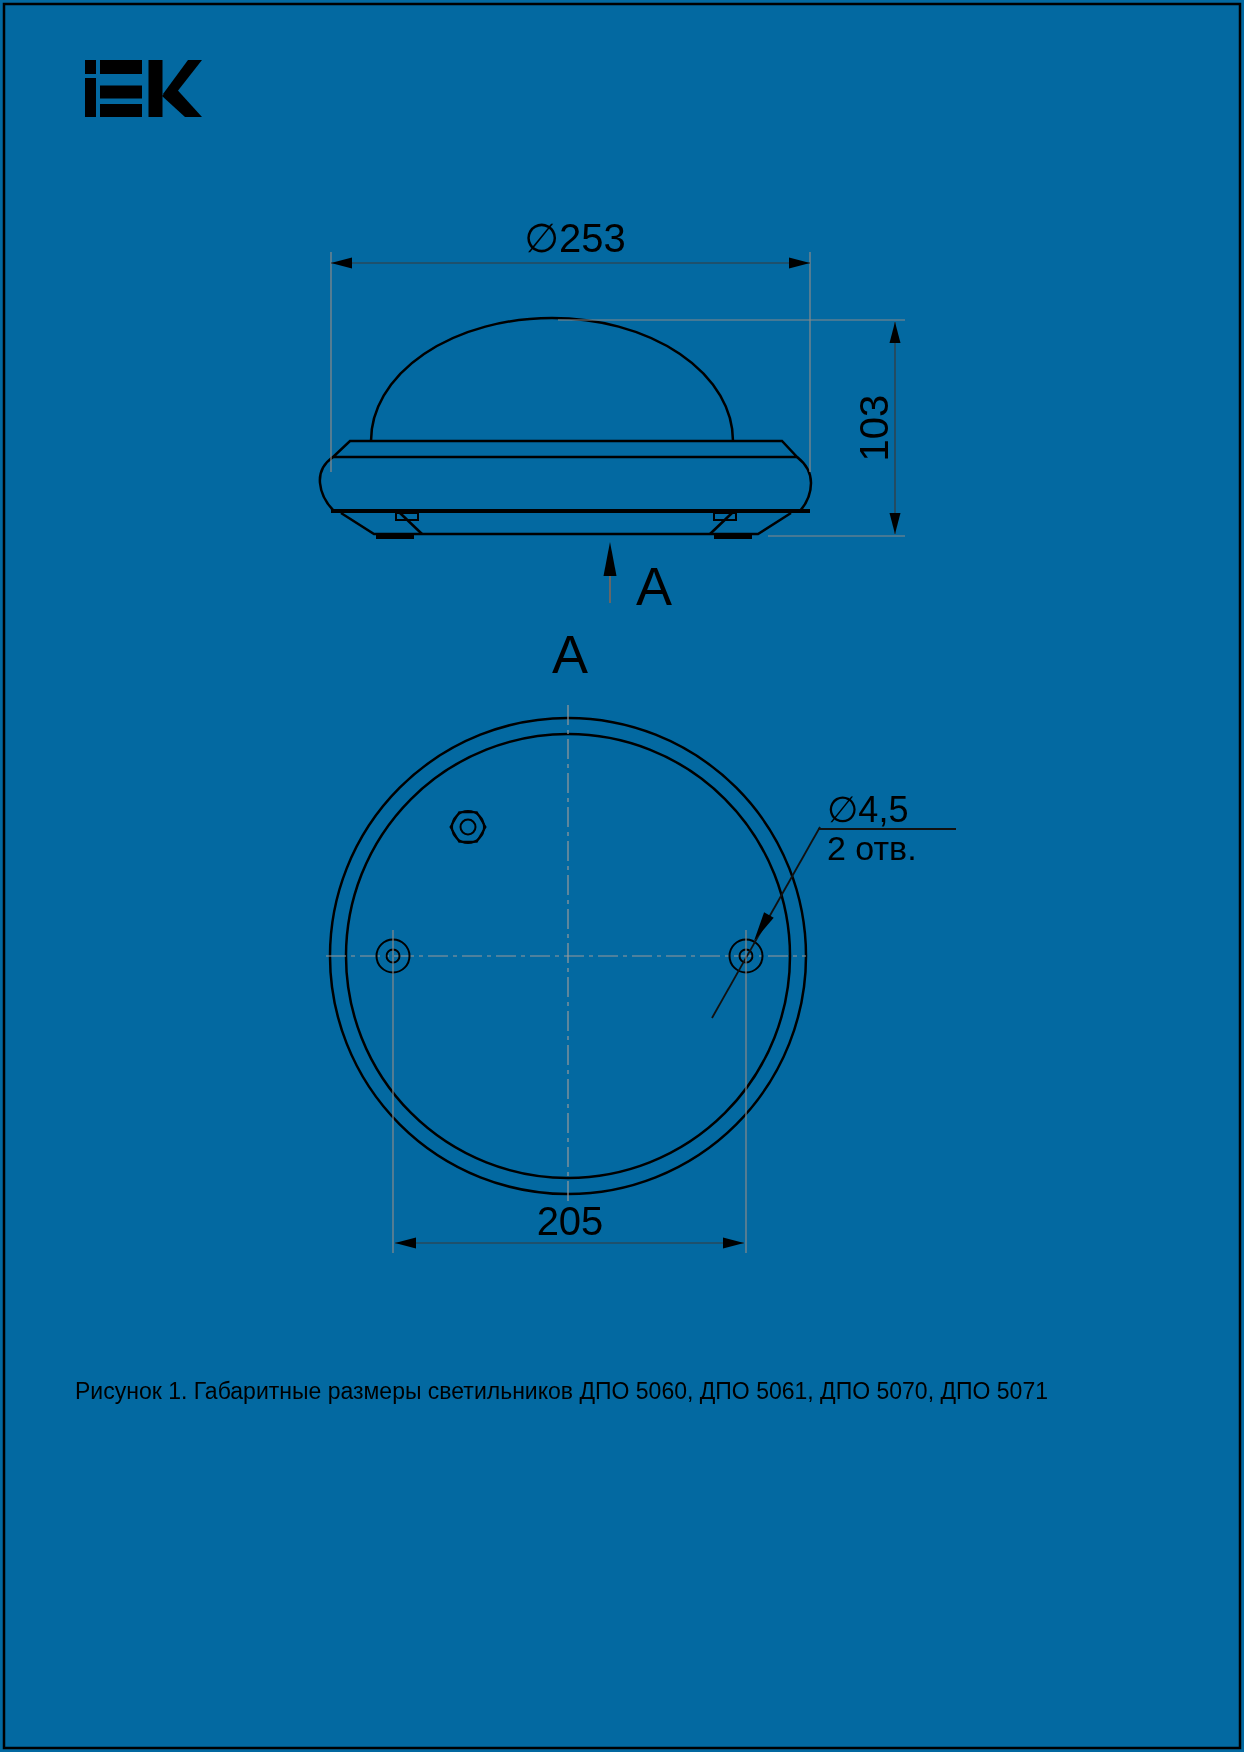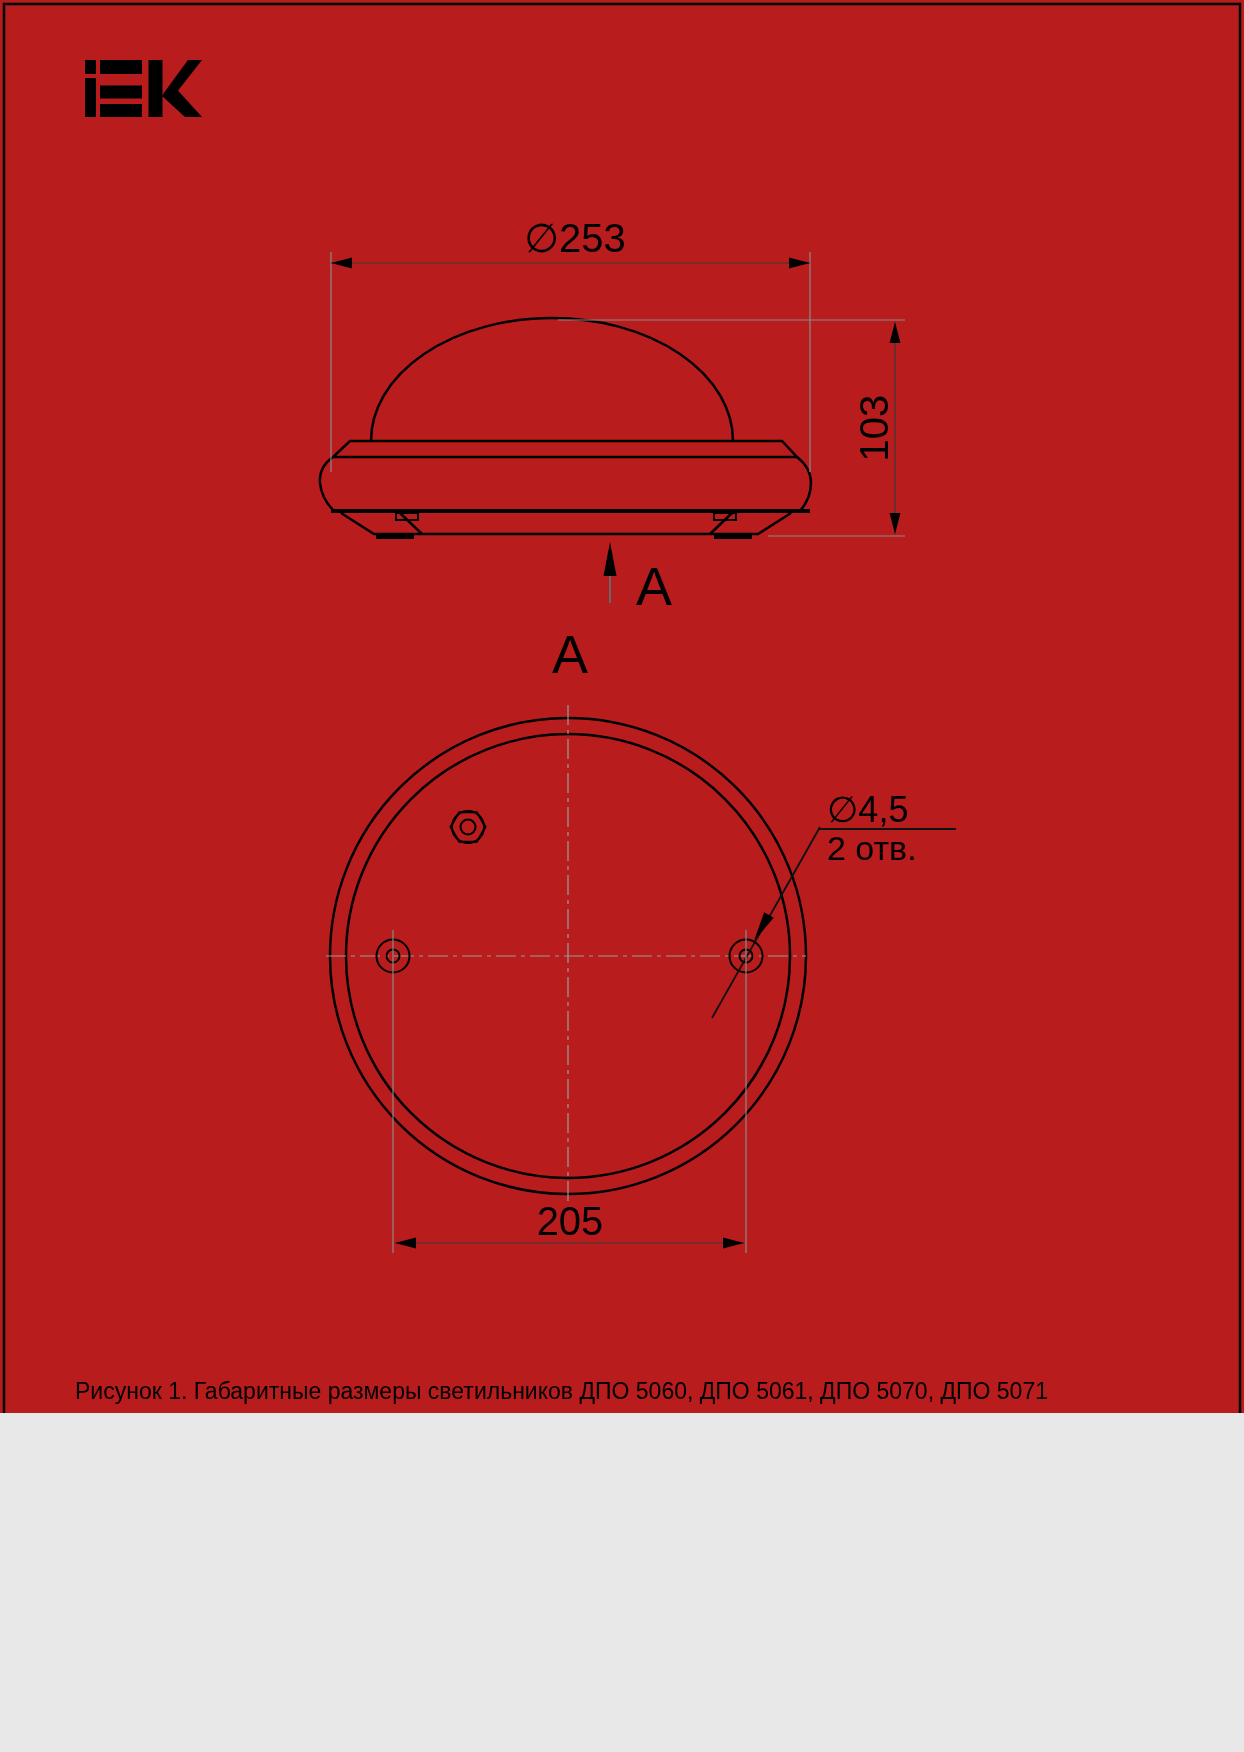--- a/index.html
+++ b/index.html
@@ -1,19 +1,19 @@
 <!DOCTYPE html>
 <html><head>
 <meta charset="utf-8">
 <style>
   html,body{margin:0;padding:0;background:#e8e8e8;}
   .page{
     position:relative;
-    width:1244px;height:1413px;
-    background:#b91c1c;
+    width:1244px;height:1752px;
+    background:#0369a1;
     margin:0 auto;
     font-family:"Liberation Sans",sans-serif;
   }
   svg{position:absolute;left:0;top:0;}
   svg text{
     font-family:"Liberation Sans",sans-serif;
     fill:#000;
   }
   .dim-text{font-size:40px;}
   .dim-text-small{font-size:36px;}

